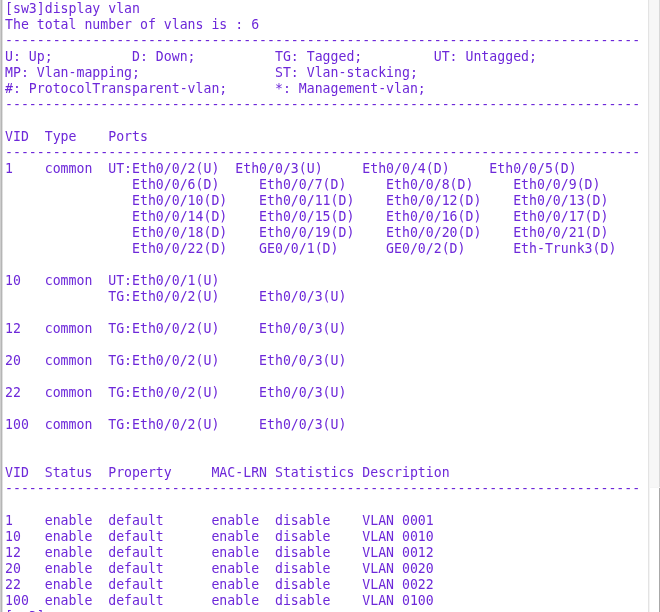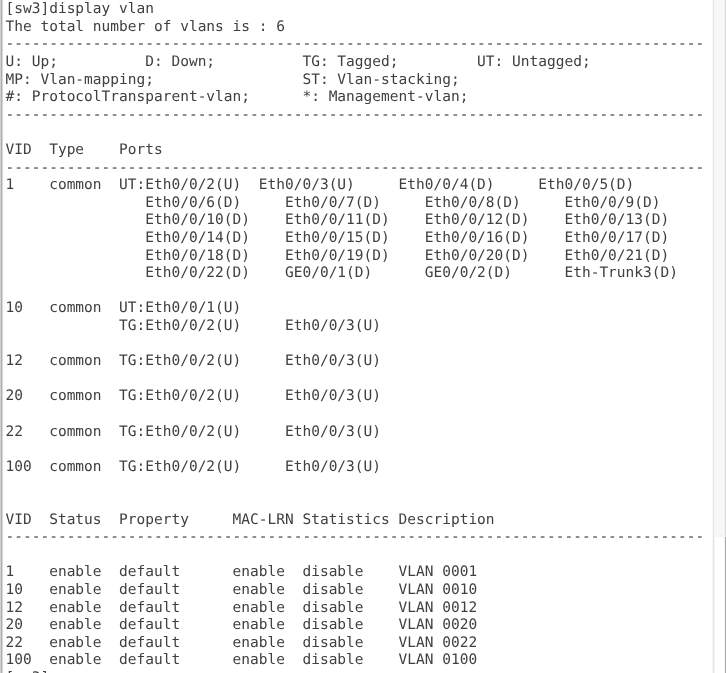--- a/index.html
+++ b/index.html
@@ -71,21 +71,21 @@
     left: 5px;
     top: 0px;
     width: 645px;
     height: 612px;
     margin: 0;
     padding: 0;
     font-family: "DejaVu Sans Mono", "Liberation Mono", monospace;
     font-size: 13.2px;
     line-height: 16px;
     letter-spacing: 0px;
-    color: #404040;
+    color: #6d28d9;
     white-space: pre;
     overflow: hidden;
   }
   #console-output .line {
     display: block;
     height: 16px;
     white-space: pre;
   }
   #console-output .line.blank {
     height: 16px;

